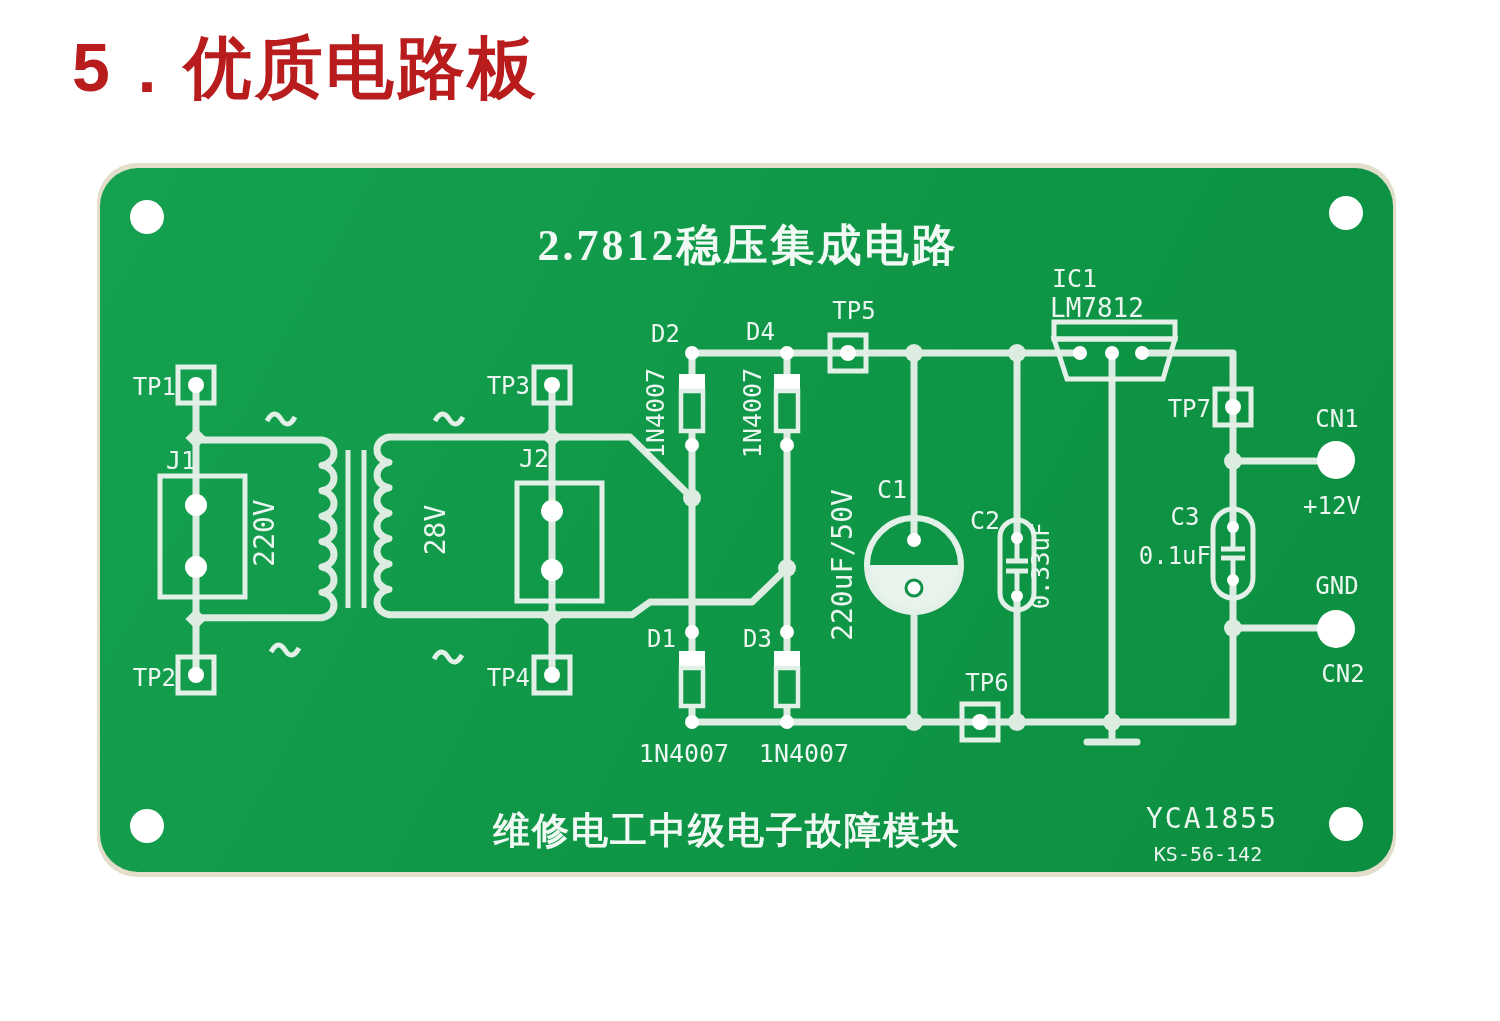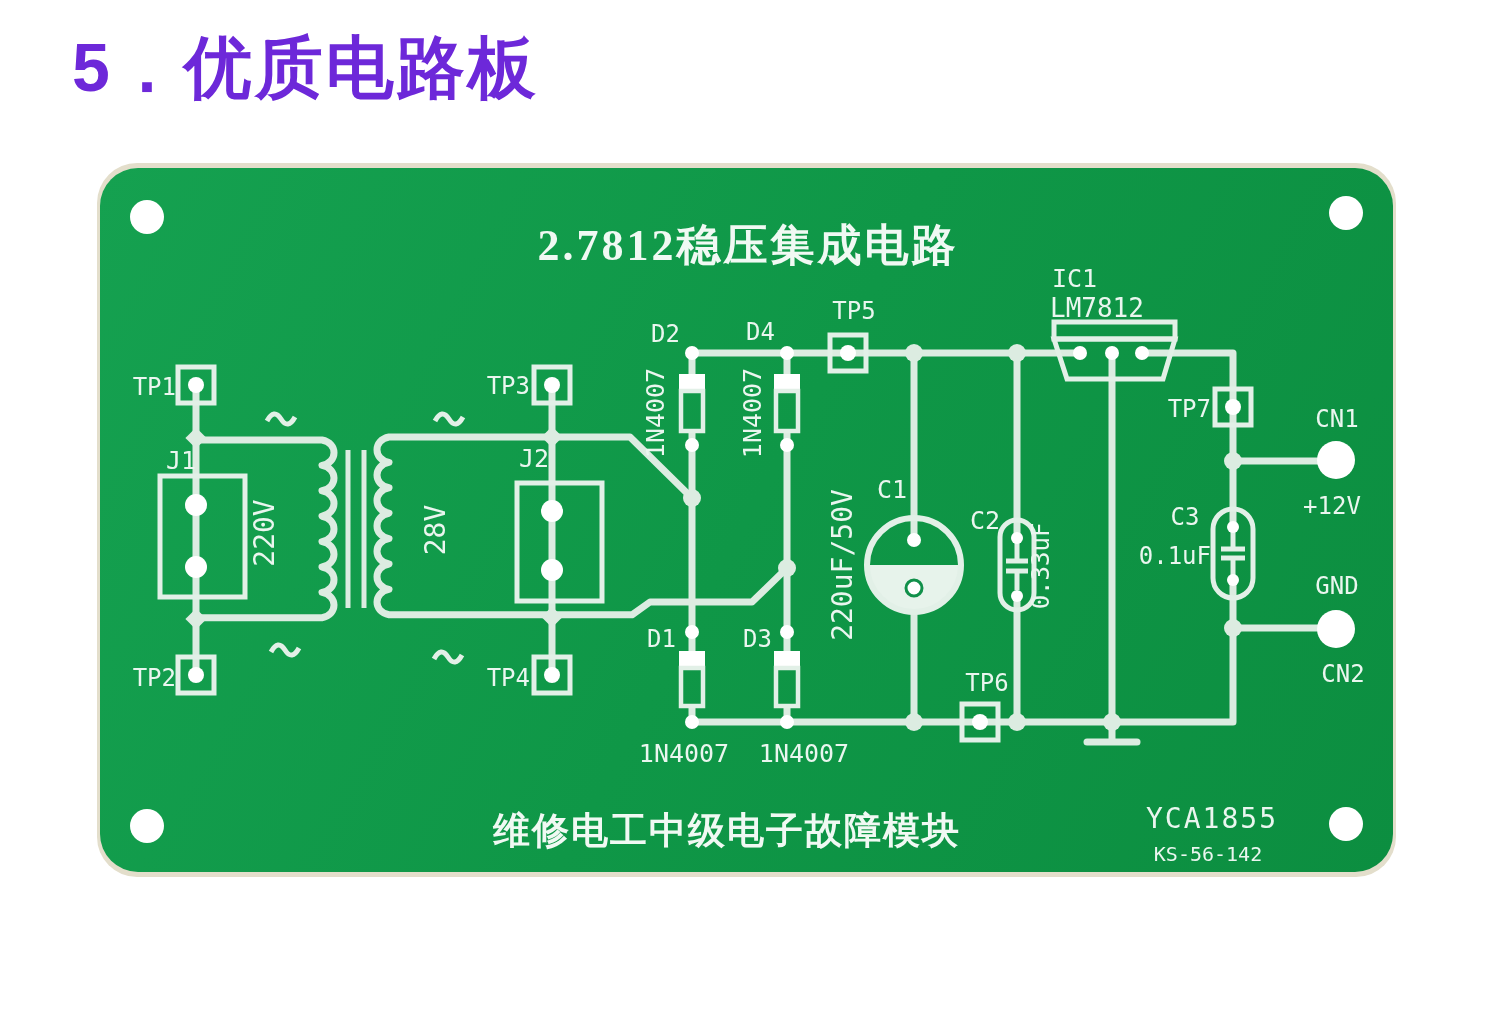--- a/index.html
+++ b/index.html
@@ -1,17 +1,17 @@
 <!DOCTYPE html>
 <html><head>
 <meta charset="utf-8">
 <style>
   html,body{margin:0;padding:0;background:#ffffff;}
   body{width:1500px;height:1021px;position:relative;font-family:"Liberation Sans","DejaVu Sans",sans-serif;}
-  .heading{position:absolute;left:72px;top:30px;font-size:68px;font-weight:600;color:#6d28d9;letter-spacing:3px;line-height:1.1;}
+  .heading{position:absolute;left:72px;top:30px;font-size:68px;font-weight:600;color:#b91c1c;letter-spacing:3px;line-height:1.1;}
   svg{position:absolute;left:0;top:0;}
   .t{stroke:#dcece1;stroke-width:7;fill:none;stroke-linecap:round;stroke-linejoin:round;}
   .t5{stroke-width:5;}
   .sq{fill:none;stroke:#e2f0e7;stroke-width:5;}
   .pad{fill:#ffffff;}
   .jd{fill:#dcece1;}
   .mono{font-family:"DejaVu Sans Mono","Liberation Mono",monospace;fill:#eaf6ef;}
   .serif{font-family:"Liberation Serif","DejaVu Serif",serif;fill:#f0f9f3;font-weight:700;}
   .mid{text-anchor:middle;}
   .end{text-anchor:end;}

